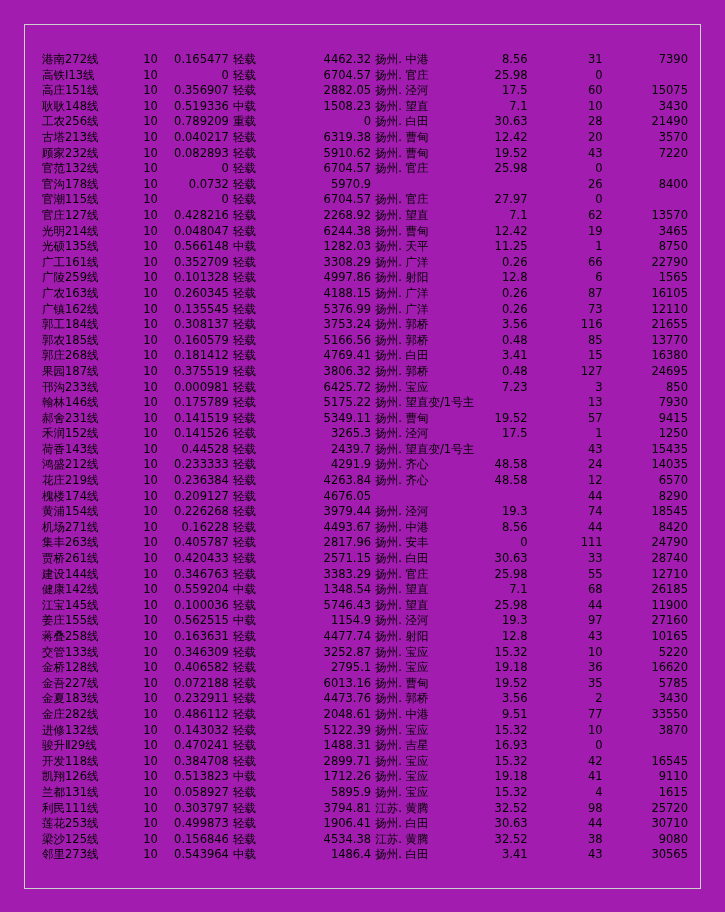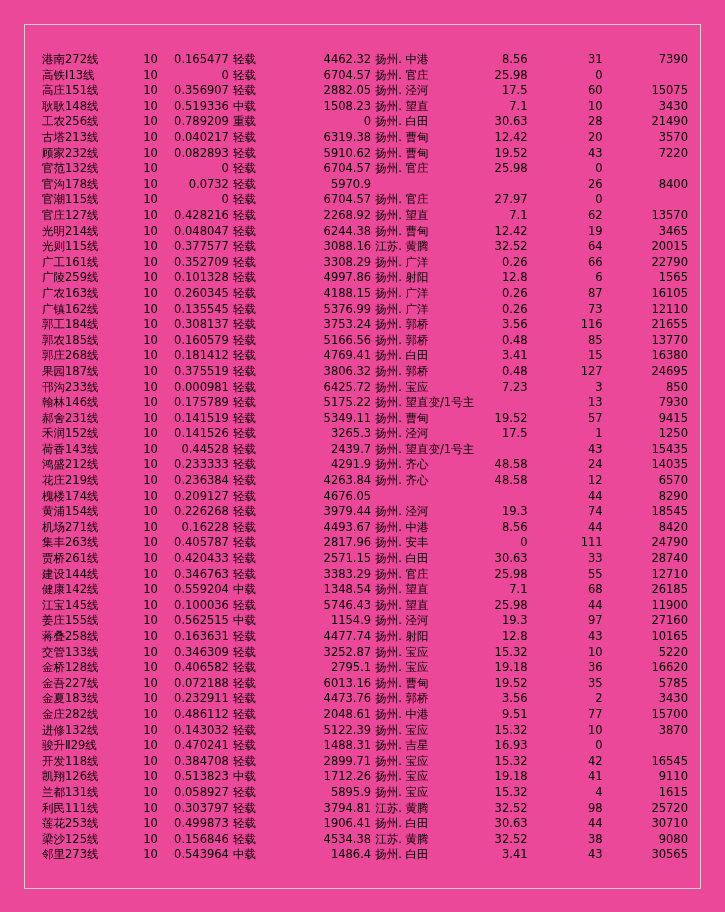--- a/index.html
+++ b/index.html
@@ -11,21 +11,21 @@
     width: 725px;
     height: 912px;
     font-family: "DejaVu Sans", "Liberation Sans", sans-serif;
     color: #000000;
     overflow: hidden;
   }
   #page {
     position: relative;
     width: 725px;
     height: 912px;
-    background: #ec4899;
+    background: #a21caf;
     box-sizing: border-box;
   }
   .frame-line {
     position: absolute;
     background: #cfcfcf;
   }
   .frame-top    { left: 24px;  top: 24px;  width: 677px; height: 1px; }
   .frame-bottom { left: 24px;  top: 888px; width: 677px; height: 1px; }
   .frame-left   { left: 24px;  top: 24px;  width: 1px;   height: 865px; }
   .frame-right  { left: 700px; top: 24px;  width: 1px;   height: 865px; }
@@ -257,32 +257,32 @@
             <td class="tl"></td>
             <td class="tr">6244.38</td>
             <td class="tl">扬州. 曹甸</td>
             <td class="tr">12.42</td>
             <td class="tl"></td>
             <td class="tr">19</td>
             <td class="tl"></td>
             <td class="tr">3465</td>
           </tr>
           <tr>
-            <td class="tl">光则115线</td>
-            <td class="tr">10</td>
-            <td class="tr">0.377577</td>
-            <td class="tl pad-r">轻载</td>
-            <td class="tl"></td>
-            <td class="tr">3088.16</td>
-            <td class="tl">江苏. 黄腾</td>
-            <td class="tr">32.52</td>
-            <td class="tl"></td>
-            <td class="tr">64</td>
-            <td class="tl"></td>
-            <td class="tr">20015</td>
+            <td class="tl">光硕135线</td>
+            <td class="tr">10</td>
+            <td class="tr">0.566148</td>
+            <td class="tl pad-r">中载</td>
+            <td class="tl"></td>
+            <td class="tr">1282.03</td>
+            <td class="tl">扬州. 天平</td>
+            <td class="tr">11.25</td>
+            <td class="tl"></td>
+            <td class="tr">1</td>
+            <td class="tl"></td>
+            <td class="tr">8750</td>
           </tr>
           <tr>
             <td class="tl">广工161线</td>
             <td class="tr">10</td>
             <td class="tr">0.352709</td>
             <td class="tl pad-r">轻载</td>
             <td class="tl"></td>
             <td class="tr">3308.29</td>
             <td class="tl">扬州. 广洋</td>
             <td class="tr">0.26</td>
@@ -688,21 +688,21 @@
             <td class="tr">10</td>
             <td class="tr">0.486112</td>
             <td class="tl pad-r">轻载</td>
             <td class="tl"></td>
             <td class="tr">2048.61</td>
             <td class="tl">扬州. 中港</td>
             <td class="tr">9.51</td>
             <td class="tl"></td>
             <td class="tr">77</td>
             <td class="tl"></td>
-            <td class="tr">15700</td>
+            <td class="tr">33550</td>
           </tr>
           <tr>
             <td class="tl">进修132线</td>
             <td class="tr">10</td>
             <td class="tr">0.143032</td>
             <td class="tl pad-r">轻载</td>
             <td class="tl"></td>
             <td class="tr">5122.39</td>
             <td class="tl">扬州. 宝应</td>
             <td class="tr">15.32</td>

